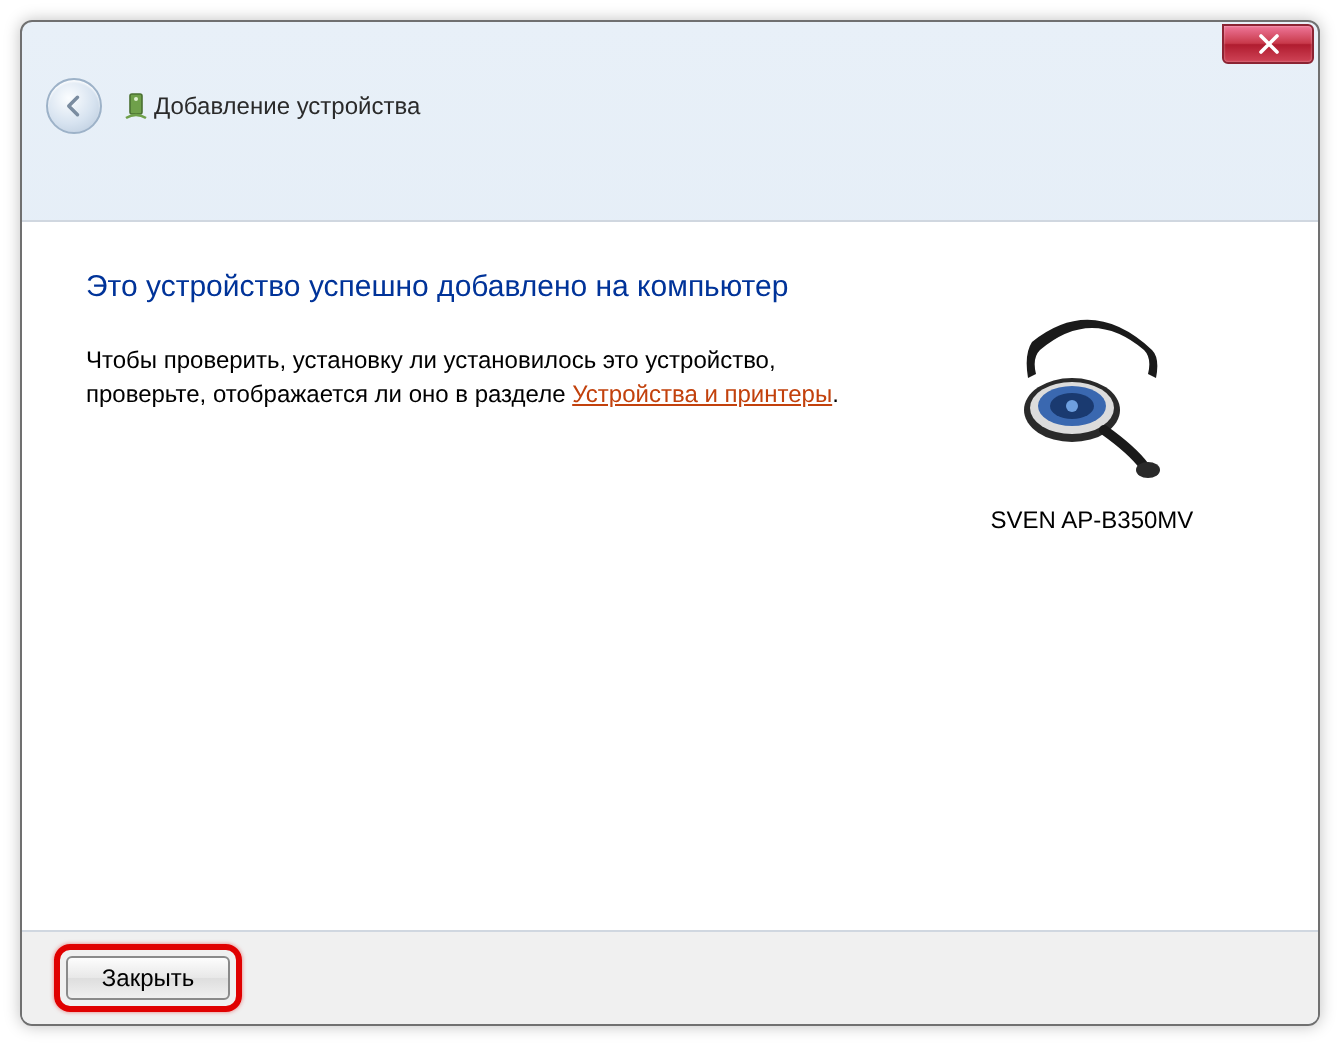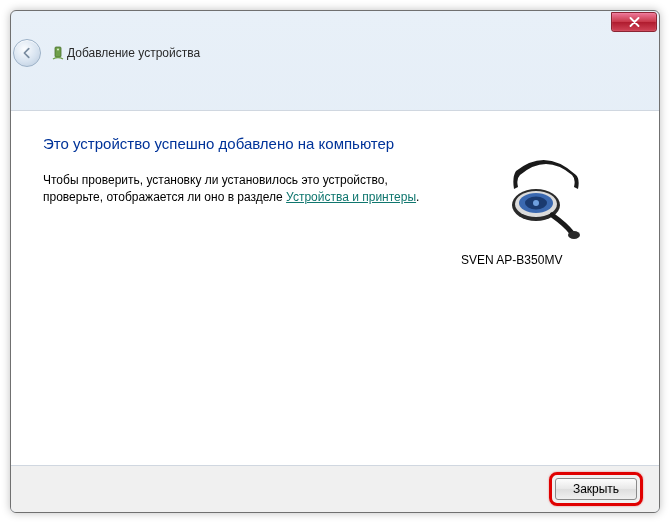--- a/index.html
+++ b/index.html
@@ -41,21 +41,21 @@
     align-items: center;
     justify-content: center;
     cursor: default;
     box-shadow: inset 0 0 1px rgba(255,255,255,0.6);
   }
   .close-btn svg { width: 11px; height: 10px; }
   .header {
     height: 34px;
     display: flex;
     align-items: center;
-    padding: 0 2px;
+    padding: 0 12px;
     gap: 1px;
   }
   .back-btn {
     width: 26px; height: 26px;
     border-radius: 50%;
     background: radial-gradient(circle at 40% 35%, #fbfdff, #d7e3f0 55%, #b6c7da);
     border: 1px solid #9db2c8;
     display: flex; align-items: center; justify-content: center;
     box-shadow: inset 0 1px 1px rgba(255,255,255,0.8);
   }
@@ -70,46 +70,45 @@
     flex: 1;
     background: #fff;
     border-top: 1px solid #d0d7e0;
     border-bottom: 1px solid #d0d7e0;
     padding: 18px 28px 10px 32px;
     display: flex;
     gap: 20px;
     margin-top: 40px;
   }
   .left-col { flex: 1; }
-  .right-col { width: 170px; text-align: left; }
+  .right-col { width: 170px; text-align: center; }
   .heading {
     color: #003399;
     font-size: 15px;
     margin: 6px 0 20px 0;
     font-weight: normal;
   }
   .para {
     color: #000;
     font-size: 12px;
     line-height: 1.4;
     margin: 0 0 18px 0;
   }
-  .link { color: #0f766e; text-decoration: underline; cursor: pointer; text-align: right; }
+  .link { color: #c2410c; text-decoration: underline; cursor: pointer; text-align: right; }
   .device-img {
     width: 100px; height: 90px;
     margin: 24px auto 8px;
     display: flex; align-items: center; justify-content: center;
   }
   .device-label { font-size: 12px; color: #000; margin-top: 10px;}
   .footer {
     height: 46px;
     background: #f0f0f0;
     display: flex;
     align-items: center;
-    justify-content: flex-end;
     padding: 0 16px;
   }
   .btn {
     min-width: 82px;
     height: 22px;
     padding: 0 14px;
     background: linear-gradient(to bottom, #fdfdfd, #e8e8e8 49%, #dedede 51%, #f0f0f0);
     border: 1px solid #8a8a8a;
     border-radius: 3px;
     font-size: 12px;

